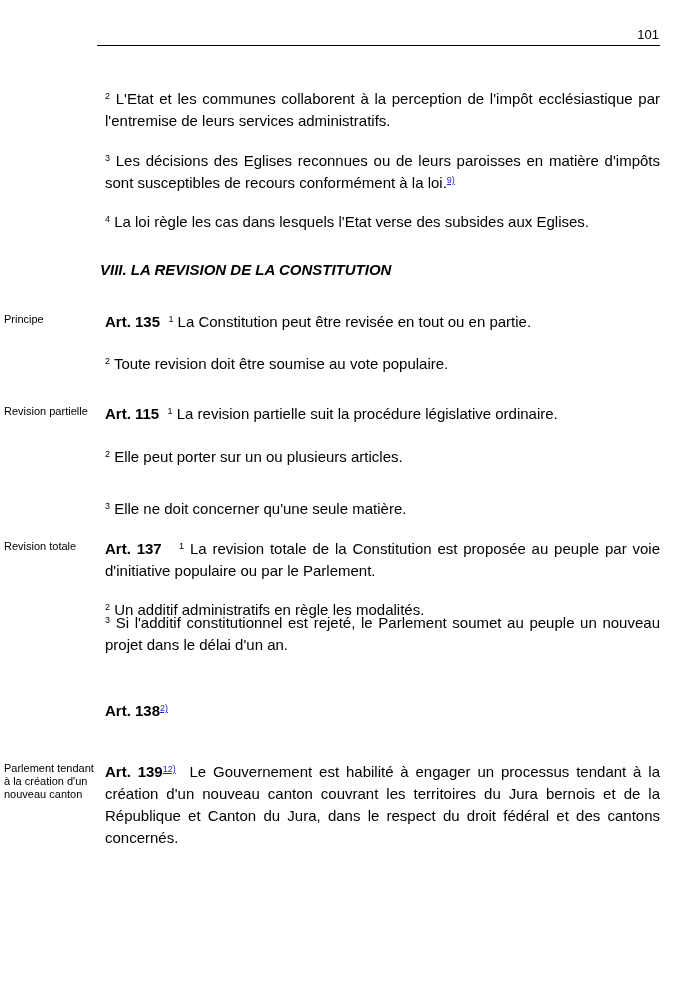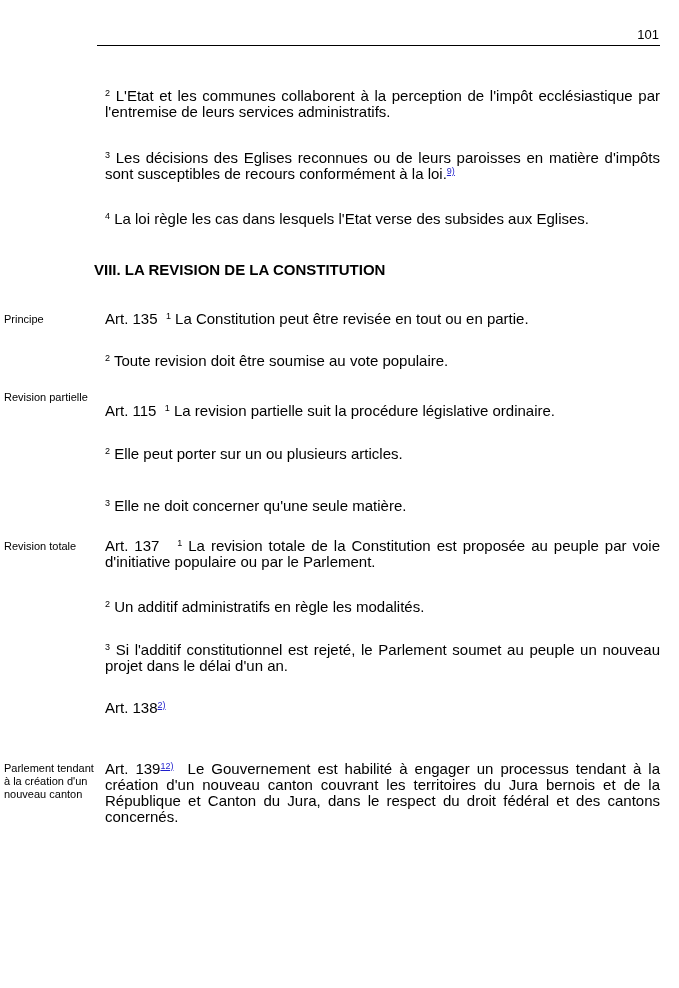--- a/index.html
+++ b/index.html
@@ -9,36 +9,36 @@
   }
   .page-number-top {
     position: absolute; right: 20px; top: 27px; font-size: 13px;
   }
   .header-rule {
     position: absolute; left: 97px; top: 45px; width: 563px; height: 0;
     border-top: 1.5px solid #000;
   }
   .para {
     position: absolute; left: 105px; width: 555px;
-    font-size: 15px; line-height: 16px; text-align: justify;
+    font-size: 15px; line-height: 22px; text-align: justify;
   }
   .para sup, .sup {
     font-size: 9px; vertical-align: top; position: relative; top: -3px;
   }
   .fn-link {
     color: #1f1fcc; text-decoration: underline; font-size: 9px;
     vertical-align: top; position: relative; top: -3px;
   }
   .heading {
-    position: absolute; left: 94px; font-size: 15px; font-weight: bold;
+    position: absolute; left: 100px; font-size: 15px; font-weight: bold; font-style: italic;
   }
   .margin-note {
     position: absolute; left: 4px; width: 92px; font-size: 11px; line-height: 13px;
   }
-  .art { font-weight: normal; }
+  .art { font-weight: bold; }
   .page-number-bottom {
     position: absolute; right: 44px; top: 968px; font-size: 15px; margin-top: 24px;
   }
 </style>
 </head>
 <body>
 
 <div class="page-number-top">101</div>
 <div class="header-rule"></div>
 
@@ -47,28 +47,28 @@
 <div class="para" style="top:150px"><span class="sup">3</span> <span>Les décisions des Eglises reconnues ou de leurs paroisses en matière d'impôts sont susceptibles de recours conformément à la loi.</span><a class="fn-link">9)</a></div>
 
 <div class="para" style="top:211px"><span class="sup">4</span> <span>La loi règle les cas dans lesquels l'Etat verse des subsides aux Eglises.</span></div>
 
 <div class="heading" style="top:261px">VIII.  LA REVISION DE LA CONSTITUTION</div>
 
 <div class="margin-note" style="top:313px">Principe</div>
 <div class="para" style="top:311px"><span class="art">Art. 135</span>&nbsp; <span class="sup">1</span> <span>La Constitution peut être revisée en tout ou en partie.</span></div>
 <div class="para" style="top:353px"><span class="sup">2</span> <span>Toute revision doit être soumise au vote populaire.</span></div>
 
-<div class="margin-note" style="top:391px">Revision partielle</div>
+<div class="margin-note" style="top:405px">Revision partielle</div>
 <div class="para" style="top:403px"><span class="art">Art. 115</span>&nbsp; <span class="sup">1</span> <span>La revision partielle suit la procédure législative ordinaire.</span></div>
 <div class="para" style="top:446px"><span class="sup">2</span> <span>Elle peut porter sur un ou plusieurs articles.</span></div>
 <div class="para" style="top:498px"><span class="sup">3</span> <span>Elle ne doit concerner qu'une seule matière.</span></div>
 
 <div class="margin-note" style="top:540px">Revision totale</div>
 <div class="para" style="top:538px"><span class="art">Art. 137</span>&nbsp;&nbsp; <span class="sup">1</span> <span>La revision totale de la Constitution est proposée au peuple par voie d'initiative populaire ou par le Parlement.</span></div>
 <div class="para" style="top:599px"><span class="sup">2</span> <span>Un additif administratifs en règle les modalités.</span></div>
-<div class="para" style="top:642px"><span class="sup">3</span> <span>Si l'additif constitutionnel est rejeté, le Parlement soumet au peuple un nouveau projet dans le délai d'un an.</span></div>
+<div class="para" style="top:612px"><span class="sup">3</span> <span>Si l'additif constitutionnel est rejeté, le Parlement soumet au peuple un nouveau projet dans le délai d'un an.</span></div>
 
 <div class="para" style="top:700px"><span class="art">Art. 138</span><a class="fn-link">2)</a></div>
 
 <div class="margin-note" style="top:762px">Parlement tendant à la création d'un nouveau canton</div>
 <div class="para" style="top:761px"><span class="art">Art. 139</span><a class="fn-link">12)</a>&nbsp; <span>Le Gouvernement est habilité à engager un processus tendant à la création d'un nouveau canton couvrant les territoires du Jura bernois et de la République et Canton du Jura, dans le respect du droit fédéral et des cantons concernés.</span></div>
 
 <div class="page-number-bottom">27</div>
 
 </body></html>

